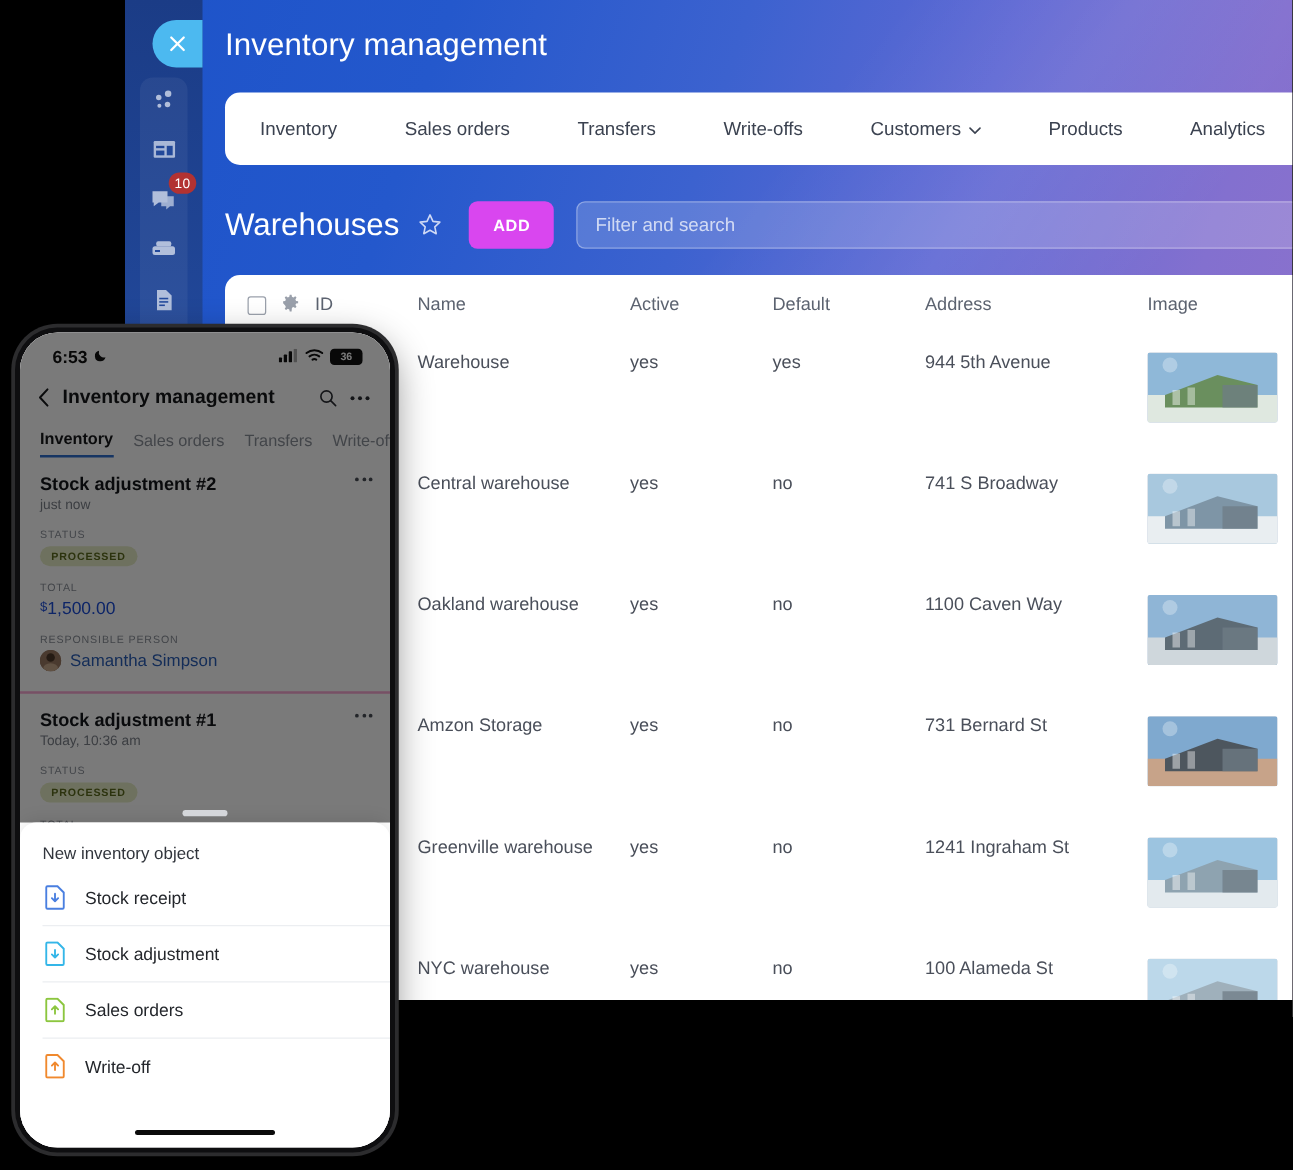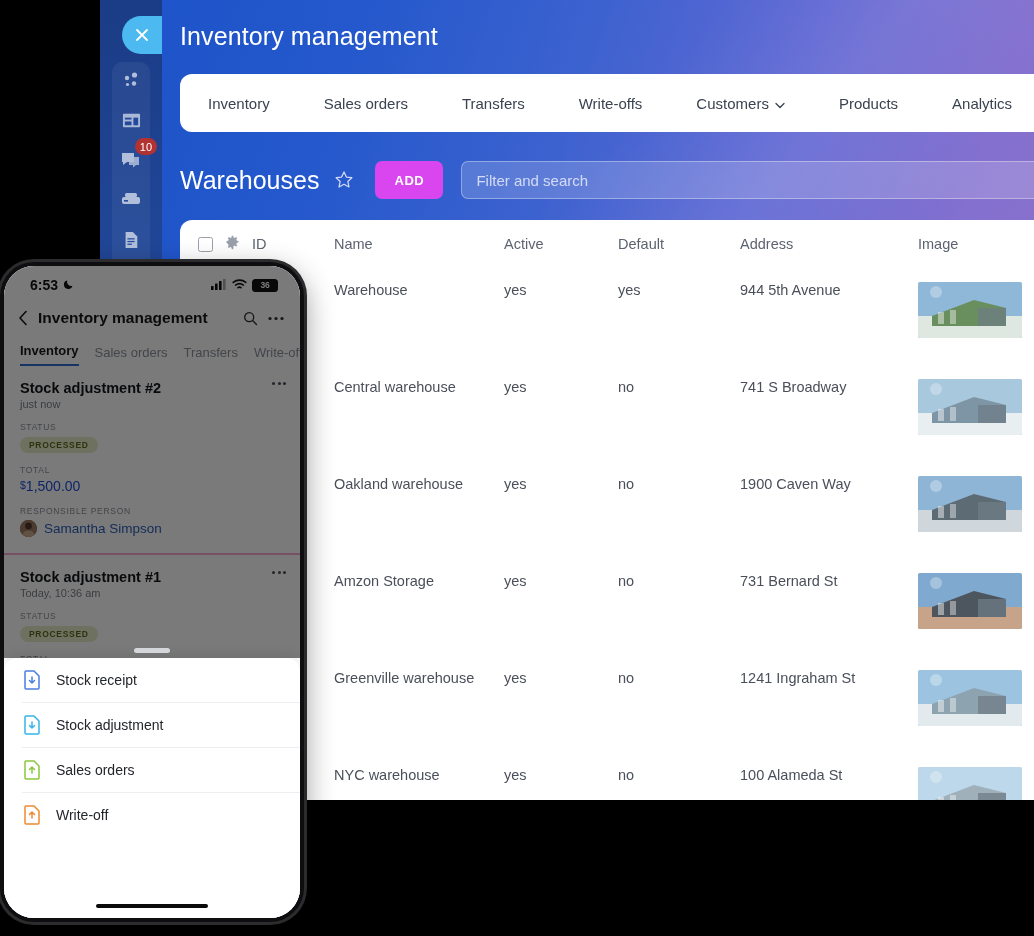--- a/index.html
+++ b/index.html
@@ -127,21 +127,21 @@
     background: #fff; cursor: pointer; flex: none;
   }
   .thumb {
     width: 104px; height: 56px; border-radius: 2px; overflow: hidden;
     background: #cdd6de; display:block;
   }
   .thumb svg { display:block; }
 
   
   #phone {
-    position: absolute; left: 0; top: 262px; width: 304px; height: 660px;
+    position: absolute; left: 12px; top: 262px; width: 304px; height: 660px;
     background: #0e0e10; border-radius: 34px;
     box-shadow: 0 0 0 3px #2c2c2e, 0 10px 30px rgba(0,0,0,.45);
     z-index: 10; overflow: hidden;
   }
   #phone-screen {
     position: absolute; inset: 4px; border-radius: 30px; overflow: hidden;
     background: #ffffff;
   }
   #phone-app { position: absolute; inset: 0; background: #fff; }
   #phone-dim { position: absolute; left:0; top:0; right:0; height: 392px; background: rgba(0,0,0,0.52); z-index: 5; }
@@ -412,21 +412,21 @@
                   </svg>
                 </span>
               </td>
             </tr>
             <tr>
               <td class="col-sel"></td>
               <td class="col-id"></td>
               <td class="col-name">Oakland warehouse</td>
               <td class="col-active">yes</td>
               <td class="col-default">no</td>
-              <td class="col-address">1900 Caven Way</td>
+              <td class="col-address">1100 Caven Way</td>
               <td class="col-image">
                 <span class="thumb">
                   <svg width="104" height="56" viewBox="0 0 104 56">
                     <rect width="104" height="56" fill="#8fb5d6"></rect>
                     <rect y="34" width="104" height="22" fill="#cfd7dc"></rect>
                     <polygon points="14,34 56,18 88,26 88,44 14,44" fill="#5d6b75"></polygon>
                     <rect x="60" y="26" width="28" height="18" fill="#6f7c86" opacity=".75"></rect>
                     <rect x="20" y="30" width="6" height="12" fill="#ffffff" opacity=".45"></rect>
                     <rect x="32" y="28" width="6" height="14" fill="#ffffff" opacity=".4"></rect>
                     <circle cx="18" cy="10" r="6" fill="#ffffff" opacity=".3"></circle>
@@ -605,20 +605,21 @@
             <div><span class="badge-proc">PROCESSED</span></div>
             <div class="fld-label">TOTAL</div>
           </div>
 
         </div>
 
         <div id="phone-dim"></div>
         <div id="sheet-grabber"></div>
 
         <div id="sheet">
+          <div id="sheet-title">New inventory object</div>
           <div id="sheet-items">
               <div class="sheet-item">
                 <span class="si-ico">
                   <svg width="18" height="20" viewBox="0 0 18 20">
                     <path d="M3 1h8l5 5v12a1 1 0 0 1-1 1H3a1 1 0 0 1-1-1V2a1 1 0 0 1 1-1z" fill="none" stroke="#4a7fe0" stroke-width="1.5"></path>
                     <path d="M9 7v6M6.5 10.5 9 13l2.5-2.5" stroke="#4a7fe0" stroke-width="1.5" fill="none" stroke-linecap="round" stroke-linejoin="round"></path>
                   </svg>
                 </span>
                 <span class="si-label">Stock receipt</span>
               </div>

